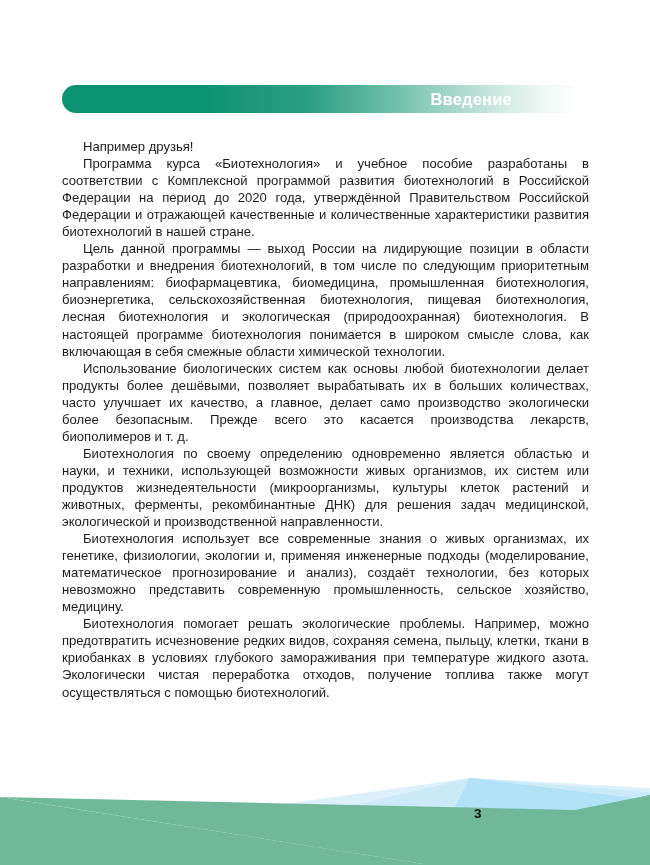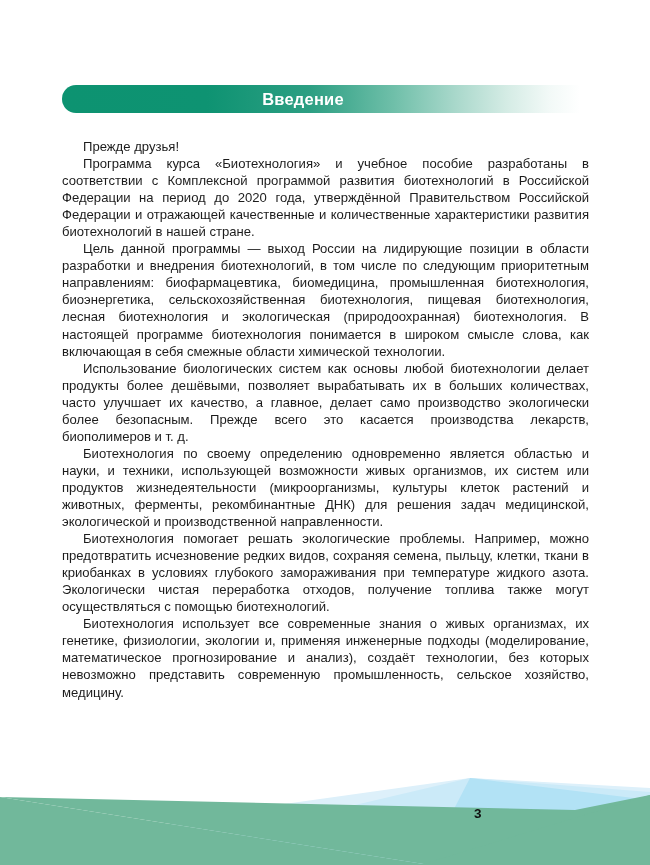--- a/index.html
+++ b/index.html
@@ -47,23 +47,23 @@
     align-items: center;
     justify-content: flex-start;
   }
   .header-title {
     color: #ffffff;
     font-size: 16.5px;
     font-weight: bold;
     letter-spacing: 0.2px;
     margin-left: 0;
     position: absolute;
-    left: 16px;
+    left: 0;
     width: 450px;
-    text-align: center;
+    text-align: right;
     line-height: 28px;
   }
 
   
   .content {
     position: absolute;
     left: 62px;
     top: 138px;
     width: 527px;
   }
@@ -100,27 +100,27 @@
 </head>
 <body>
 
 <div class="page">
 
   <div class="header-banner">
     <span class="header-title">Введение</span>
   </div>
 
   <div class="content">
-    <p class="para">Прежде друзья!</p>
+    <p class="para">Например друзья!</p>
     <p class="para">Программа курса «Биотехнология» и учебное пособие разработаны в соответствии с Комплексной программой развития биотехнологий в Российской Федерации на период до 2020 года, утверждённой Правительством Российской Федерации и отражающей качественные и количественные характеристики развития биотехнологий в нашей стране.</p>
     <p class="para">Цель данной программы — выход России на лидирующие позиции в области разработки и внедрения биотехнологий, в том числе по следующим приоритетным направлениям: биофармацевтика, биомедицина, промышленная биотехнология, биоэнергетика, сельскохозяйственная биотехнология, пищевая биотехнология, лесная биотехнология и экологическая (природоохранная) биотехнология. В настоящей программе биотехнология понимается в широком смысле слова, как включающая в себя смежные области химической технологии.</p>
     <p class="para">Использование биологических систем как основы любой биотехнологии делает продукты более дешёвыми, позволяет вырабатывать их в больших количествах, часто улучшает их качество, а главное, делает само производство экологически более безопасным. Прежде всего это касается производства лекарств, биополимеров и т. д.</p>
     <p class="para">Биотехнология по своему определению одновременно является областью и науки, и техники, использующей возможности живых организмов, их систем или продуктов жизнедеятельности (микроорганизмы, культуры клеток растений и животных, ферменты, рекомбинантные ДНК) для решения задач медицинской, экологической и производственной направленности.</p>
+    <p class="para">Биотехнология использует все современные знания о живых организмах, их генетике, физиологии, экологии и, применяя инженерные подходы (моделирование, математическое прогнозирование и анализ), создаёт технологии, без которых невозможно представить современную промышленность, сельское хозяйство, медицину.</p>
     <p class="para">Биотехнология помогает решать экологические проблемы. Например, можно предотвратить исчезновение редких видов, сохраняя семена, пыльцу, клетки, ткани в криобанках в условиях глубокого замораживания при температуре жидкого азота. Экологически чистая переработка отходов, получение топлива также могут осуществляться с помощью биотехнологий.</p>
-    <p class="para">Биотехнология использует все современные знания о живых организмах, их генетике, физиологии, экологии и, применяя инженерные подходы (моделирование, математическое прогнозирование и анализ), создаёт технологии, без которых невозможно представить современную промышленность, сельское хозяйство, медицину.</p>
   </div>
 
   <svg class="footer-art" viewBox="0 0 650 95" preserveAspectRatio="none">
 
     <polygon points="170,95 650,95 650,18 470,8 170,50" fill="#ddf0fa"></polygon>
 
     <polygon points="240,95 650,95 650,22 470,8 240,62" fill="#cbeaf8"></polygon>
 
     <polygon points="470,8 650,30 650,95 425,95" fill="#b2e2f5"></polygon>
 

